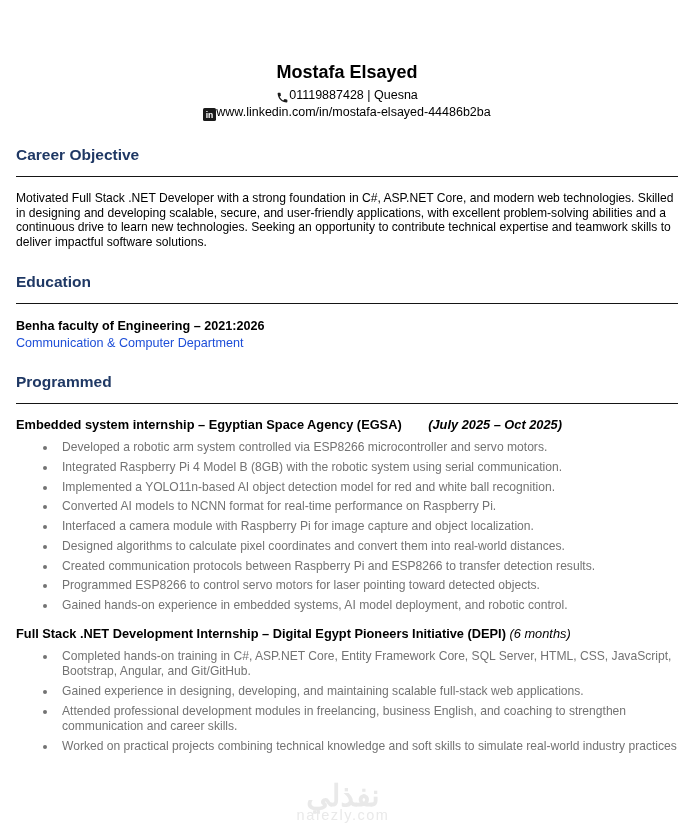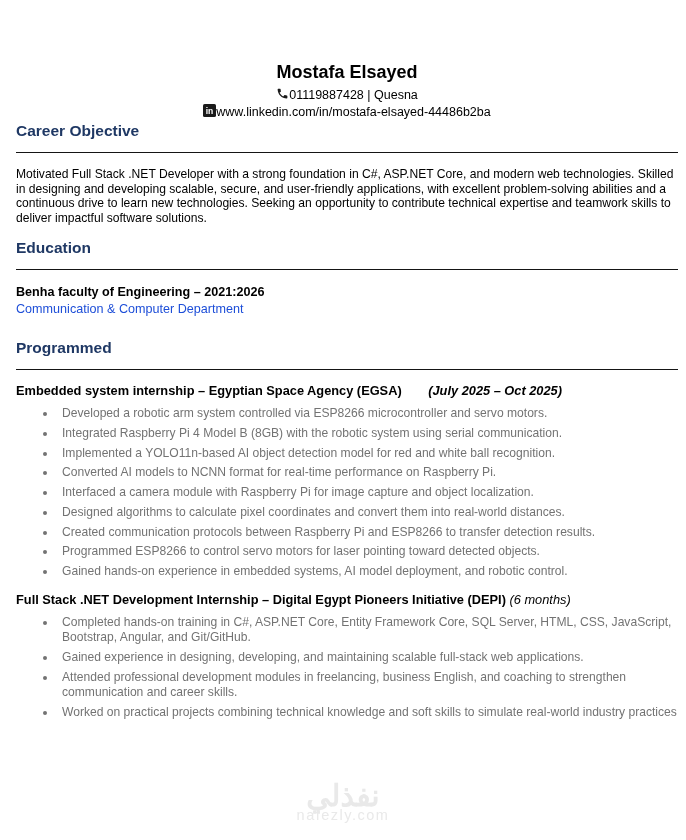--- a/index.html
+++ b/index.html
@@ -10,34 +10,34 @@
     color: #111;
     position: relative;
     overflow: hidden;
     box-sizing: border-box;
   }
   .page { padding: 62px 8px 0 16px; }
 
   
   .resume-header { text-align: center; }
   .candidate-name { font-size: 18px; line-height: 21px; font-weight: bold; margin: 0 0 4px 0; color: #000; }
-  .contact-line { display: flex; justify-content: center; align-items: flex-start; font-size: 12.5px; line-height: 17px; color: #000; }
+  .contact-line { display: flex; justify-content: center; align-items: flex-end; font-size: 12.5px; line-height: 17px; color: #000; }
   .contact-line svg { flex: 0 0 auto; display: block; }
 
   
-  .section { margin-top: 0; }
+  .section { margin-top: 24px; }
   .section-heading { color: #1f3864; font-size: 15.5px; line-height: 19px; font-weight: bold; margin: 0; }
   .divider { border: 0; border-top: 1.4px solid #151515; margin: 12px 0 0 0; }
 
   .objective-text { margin: 14px 0 0 0; font-size: 12.1px; line-height: 14.6px; color: #000; }
 
   .edu-institution { margin: 14px 0 0 0; font-size: 12.6px; line-height: 17px; font-weight: bold; color: #000; }
   .edu-department { margin: 0; font-size: 12.6px; line-height: 17px; color: #1d4ed8; }
 
-  .section-education { margin-top: 13px; }
+  .section-education { margin-top: 23px; }
   .section-internships { margin-top: 20px; }
 
   
   .job { margin-top: 13px; }
   .job + .job { }
   .job-title { margin: 0; font-size: 12.8px; line-height: 16px; color: #000; }
   .job-title .t { font-weight: bold; }
   .period.bold-italic { font-weight: bold; font-style: italic; margin-left: 23px; }
   .period.italic { font-style: italic; }
   .bullets { margin: 7px 0 0 0; padding: 0 0 0 41px; list-style: disc; }

